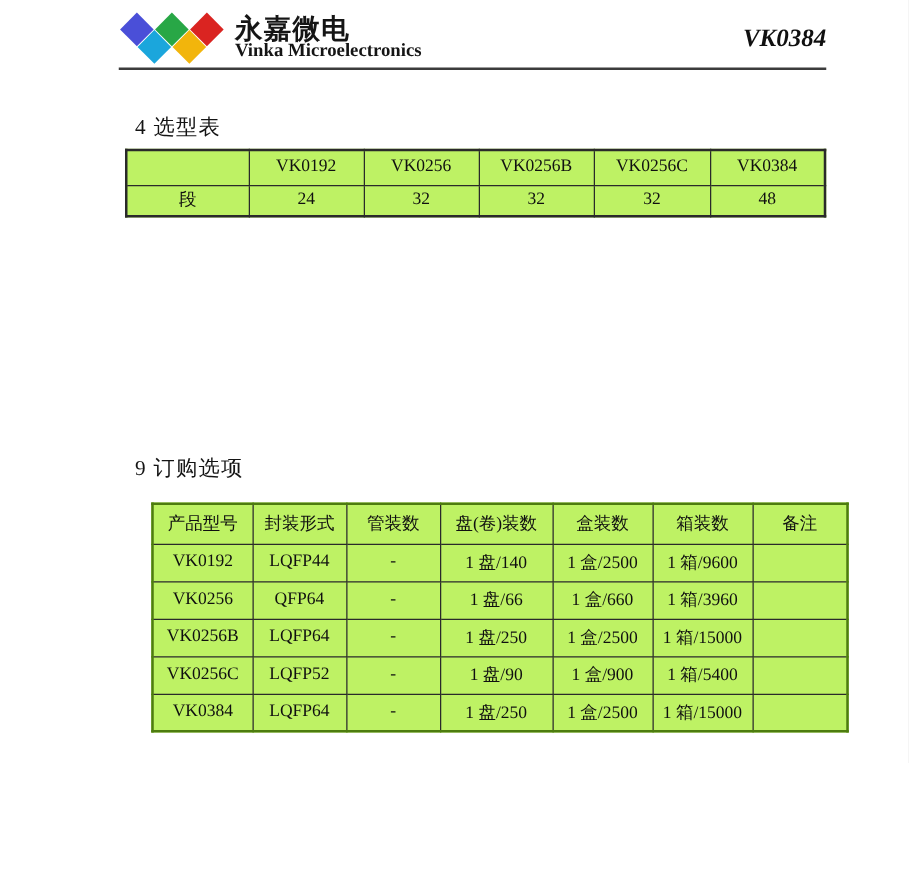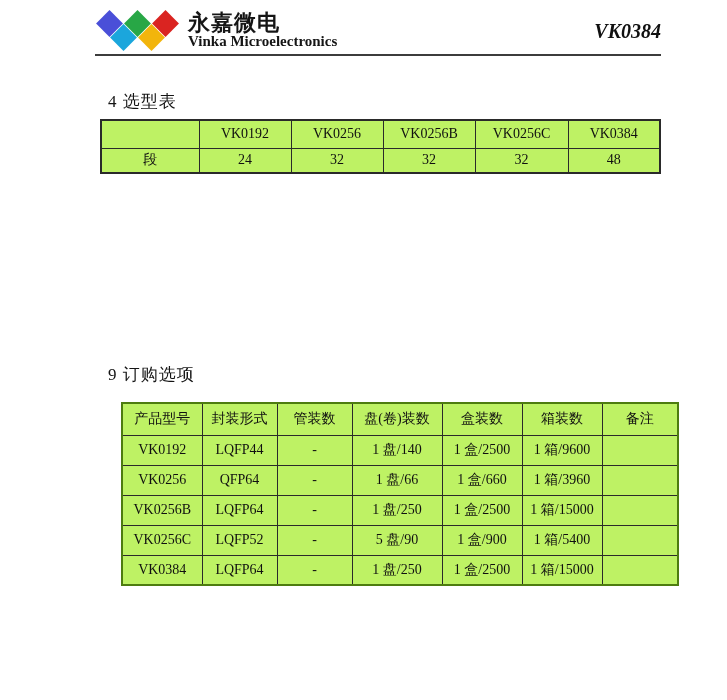--- a/index.html
+++ b/index.html
@@ -151,21 +151,21 @@
       <td>-</td>
       <td>1 盘/250</td>
       <td>1 盒/2500</td>
       <td>1 箱/15000</td>
       <td></td>
     </tr>
     <tr>
       <td>VK0256C</td>
       <td>LQFP52</td>
       <td>-</td>
-      <td>5 盘/90</td>
+      <td>1 盘/90</td>
       <td>1 盒/900</td>
       <td>1 箱/5400</td>
       <td></td>
     </tr>
     <tr>
       <td>VK0384</td>
       <td>LQFP64</td>
       <td>-</td>
       <td>1 盘/250</td>
       <td>1 盒/2500</td>

